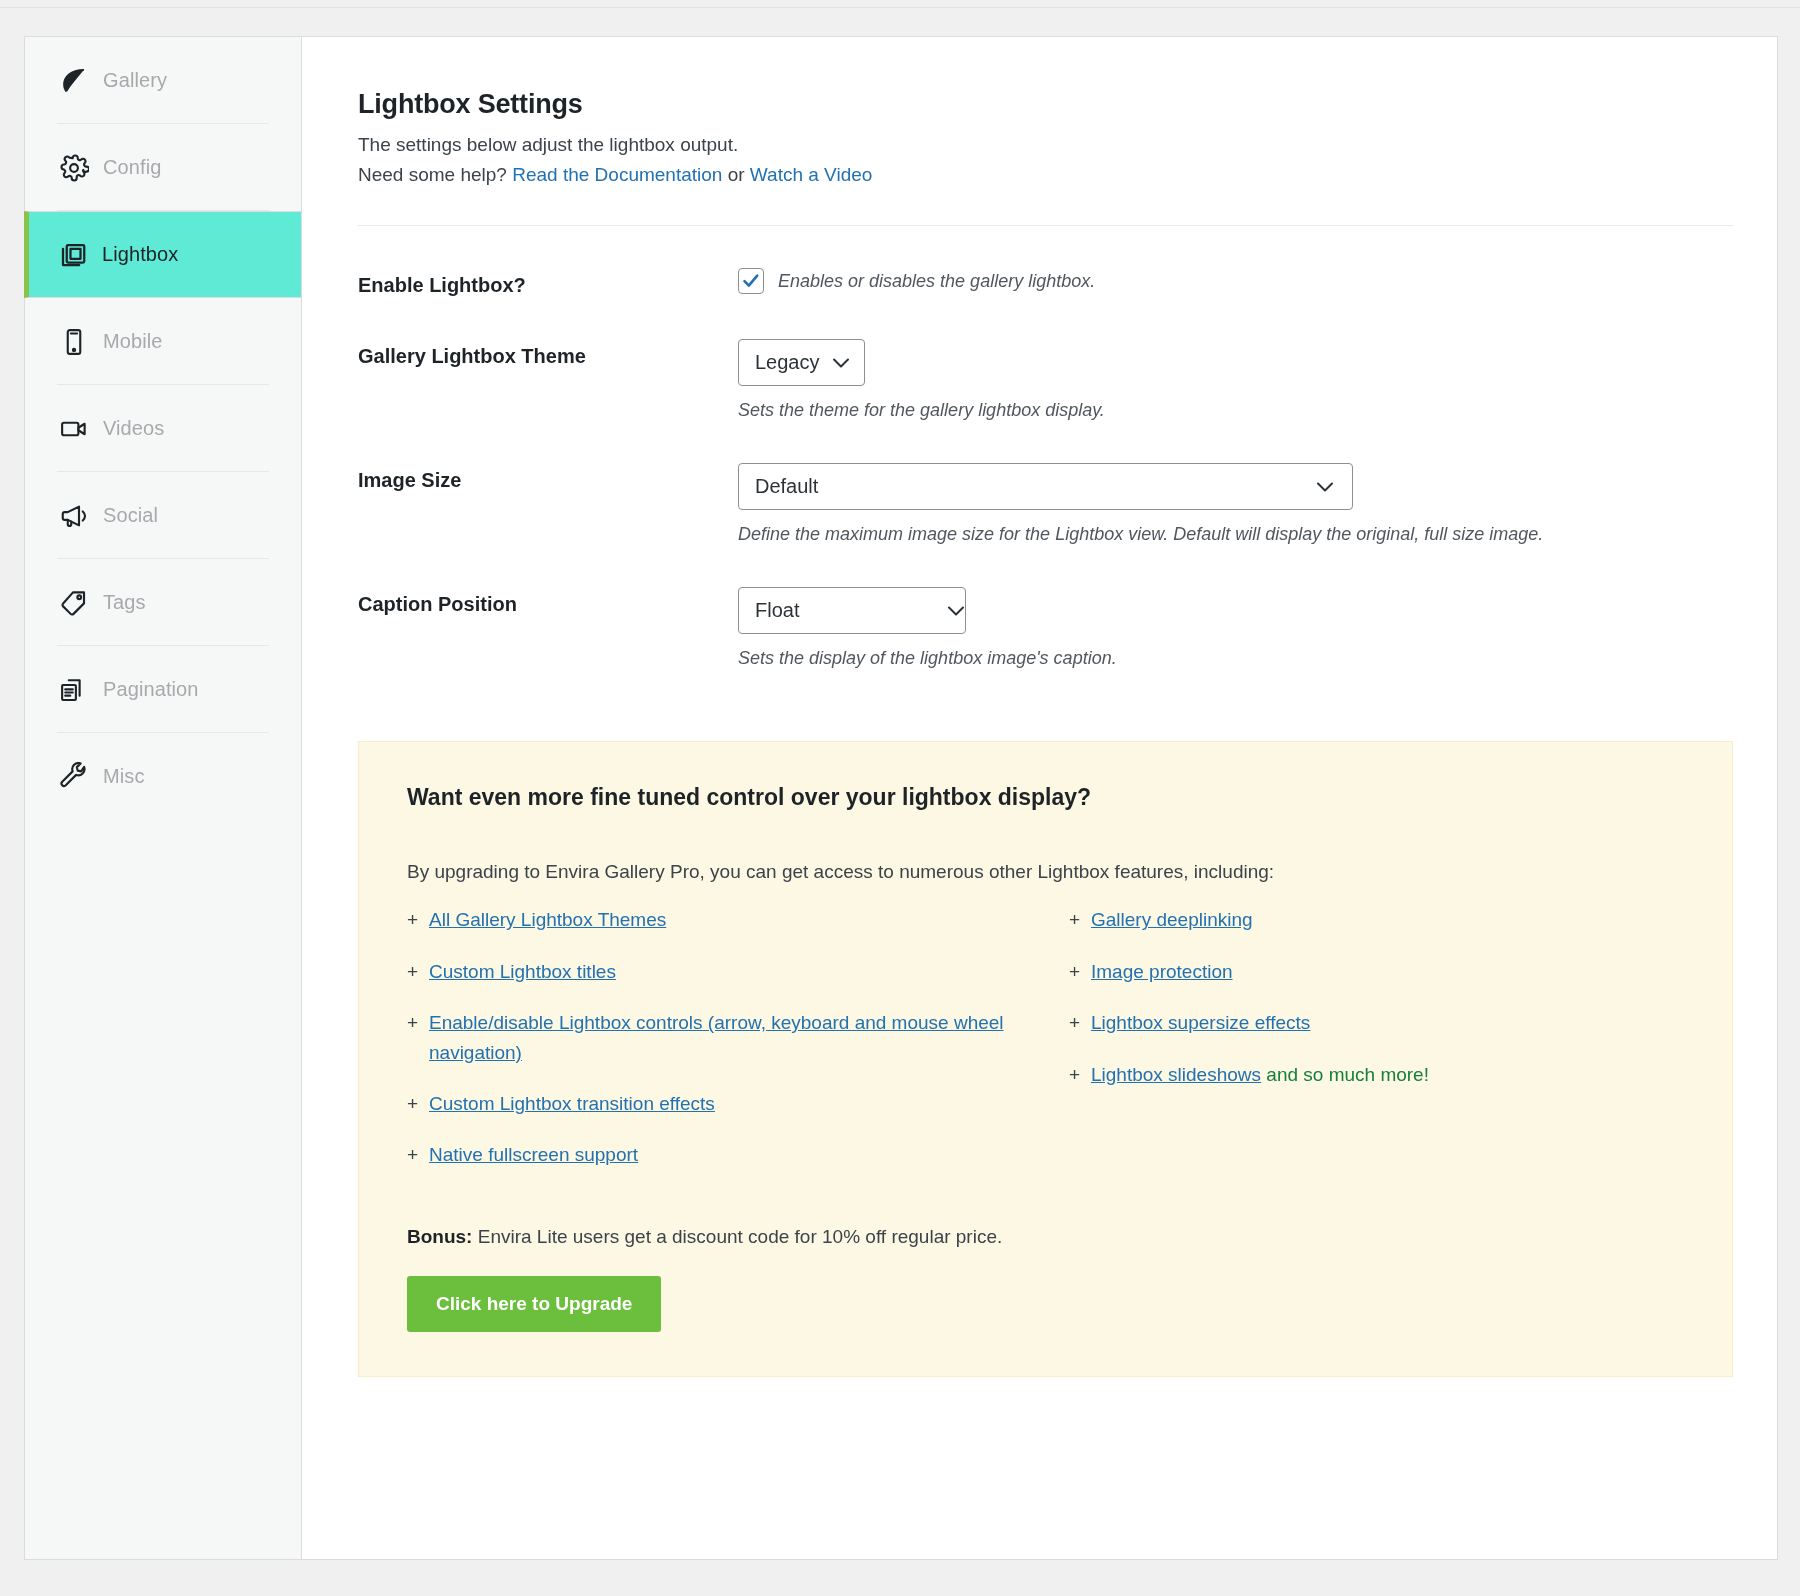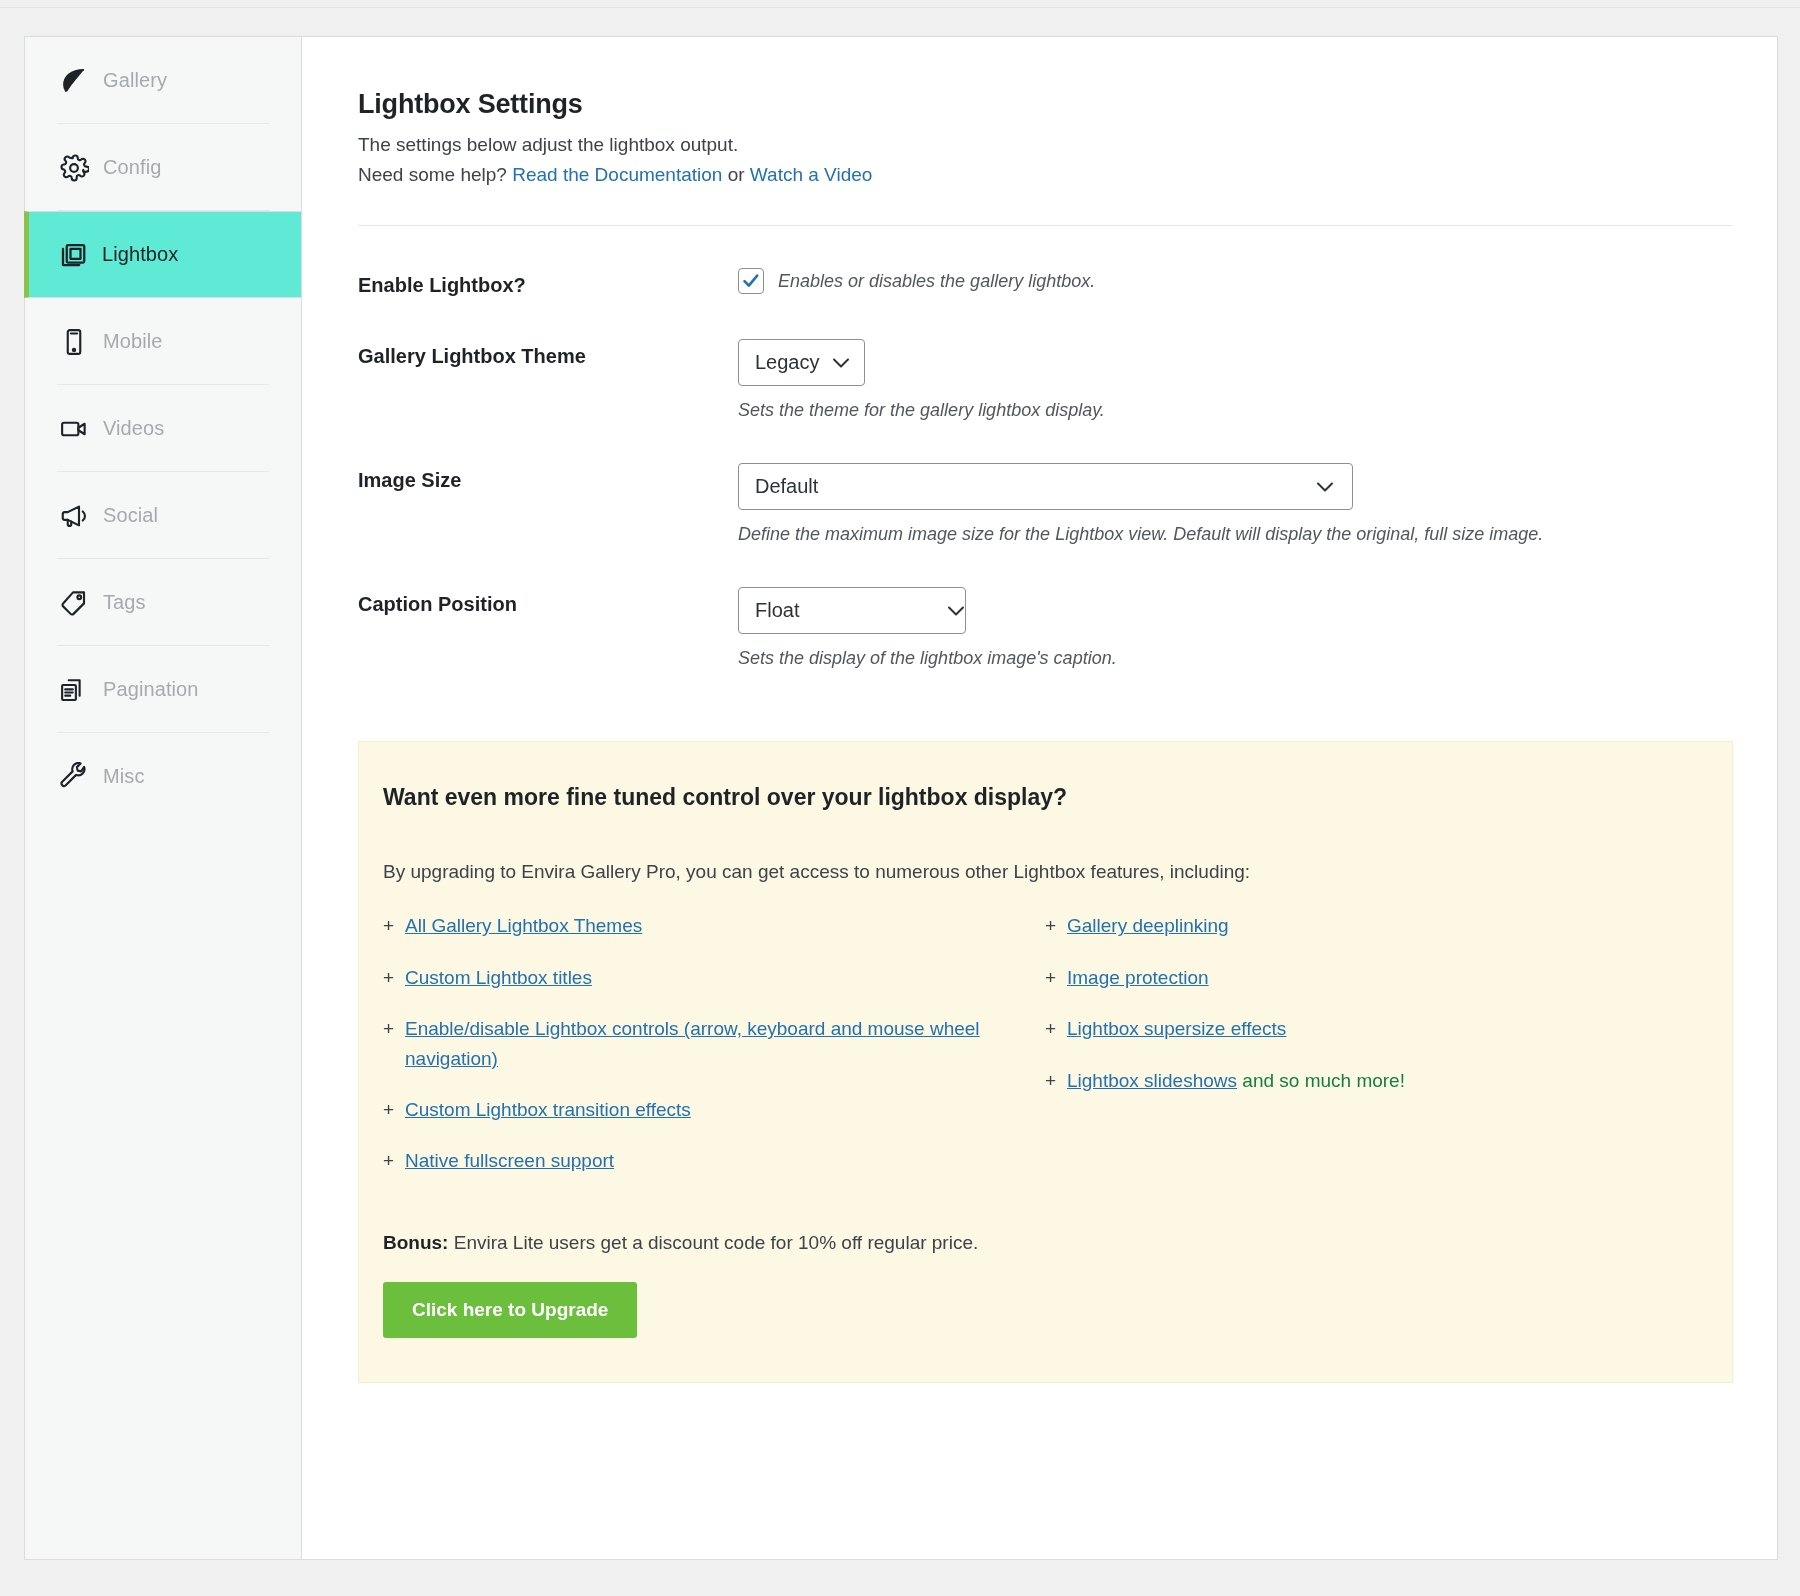--- a/index.html
+++ b/index.html
@@ -175,32 +175,32 @@
     width: 228px;
     justify-content: space-between;
     padding-right: 0;
   }
 
   
   .upsell {
     margin-top: 72px;
     background: #fdf8e3;
     border: 1px solid #f5eec9;
-    padding: 42px 40px 44px 24px;
+    padding: 42px 40px 44px 48px;
   }
   .upsell-title {
     font-size: 23px;
     font-weight: bold;
     color: #1d2327;
     margin: 0 0 50px 0;
   }
   .upsell-intro {
     font-size: 19px;
     color: #3c434a;
-    margin: 0 0 28px 0;
+    margin: 0 0 22px 0;
   }
   .upsell-cols {
     display: flex;
     gap: 22px;
   }
   .upsell-col { width: 640px; }
   .upsell-col.right { width: 560px; }
   .feat {
     display: flex;
     font-size: 19px;

